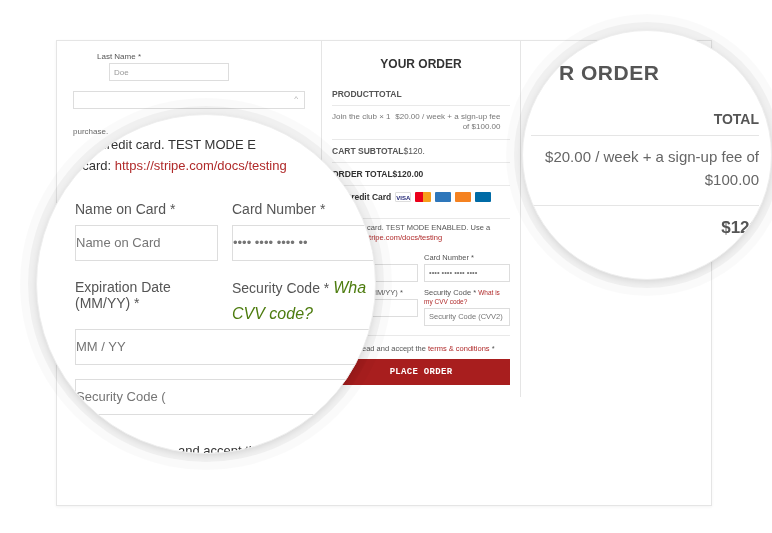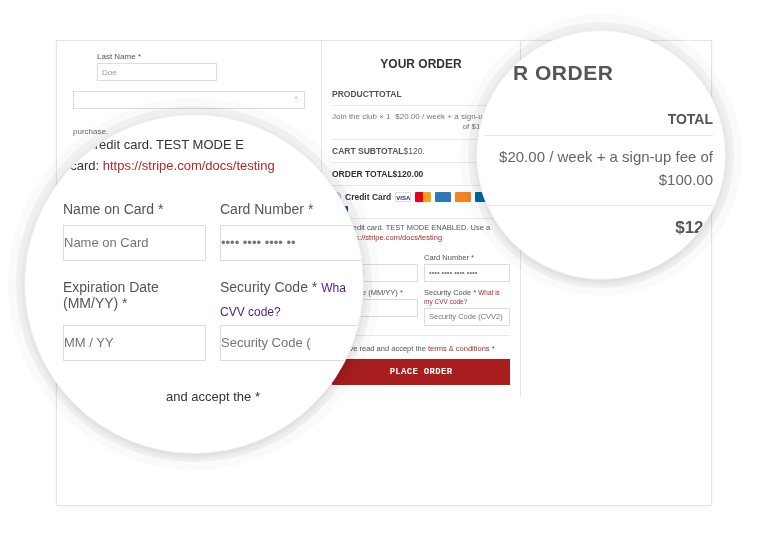--- a/index.html
+++ b/index.html
@@ -111,42 +111,42 @@
   
   .circle {
     position: absolute;
     border-radius: 50%;
     background: #fff;
     overflow: hidden;
     border: 1px solid #eee;
     box-shadow: 0 0 0 8px rgba(0,0,0,0.04), 0 0 0 16px rgba(0,0,0,0.02), 0 2px 6px rgba(0,0,0,0.1);
   }
   .circle-left {
-    top: 114px; left: 24px;
+    top: 114px; left: 36px;
     width: 340px; height: 340px;
   }
   .cl-inner {
     position: absolute; top: 20px; left: 38px; width: 300px;
     font-size: 14px; color: #555;
   }
   .cl-test-line { font-size: 13px; color: #333; line-height: 1.6; }
   .cl-test-line .red { color: #b02a2a; }
   .cl-grid { display: flex; gap: 14px; margin-top: 24px; }
   .cl-col { flex: 1; }
   .cl-lbl { font-size: 14px; color: #555; margin-bottom: 8px; display: block; }
   .cl-input {
     width: 100%; height: 36px; border: 1px solid #ddd;
     font-size: 13px; padding: 0 0; color: #aaa; background: #fff;
   }
-  .cl-hint { font-size: 12px; color: #4c1d95; }
+  .cl-hint { font-size: 16px; color: #4d7c0f; font-style: italic; }
   .cl-terms { margin-top: 28px; font-size: 13px; color: #333; text-align: center; }
 
   
   .circle-right {
-    top: 30px; left: 476px;
+    top: 30px; left: 522px;
     width: 250px; height: 250px;
   }
   .cr-inner {
     position: absolute; top: 30px; left: 0; width: 260px; padding: 0 24px 0 8px;
     text-align: right;
   }
   .cr-title {
     font-size: 21px; font-weight: 700; color: #555; letter-spacing: 0.5px;
     text-align: left; padding-left: 28px; margin-bottom: 26px;
   }
@@ -161,21 +161,21 @@
   .cr-amount { font-size: 17px; font-weight: 700; color: #555; text-align: right; }
 
   
   .bg-left {
     position: absolute; top: 0; left: 0; width: 264px; height: 100%;
     padding: 10px 16px; font-size: 9px; color: #666;
   }
   .bg-left .ln-lbl { font-size: 8px; color: #555; }
   .bg-left .ln-input {
     width: 100%; height: 18px; border: 1px solid #ddd;
-    font-size: 8px; padding: 0 4px; color: #999; margin-top: 2px; background: #fff;
+    font-size: 8px; padding: 0 4px; color: #999; margin-top: 2px; background: #fff; margin-left: 12px;
   }
   .bg-caret-box {
     margin-top: 10px; height: 18px; border: 1px solid #ddd;
     text-align: right; padding: 2px 6px; color: #aaa; font-size: 8px;
   }
 </style>
 </head>
 <body>
 
 <div class="canvas">
@@ -285,21 +285,21 @@
       </div>
       <div class="cl-col">
         <span class="cl-lbl">
           <span>Security Code *</span>
           <span class="cl-hint">Wha</span>
         </span>
         <span class="cl-hint">CVV code?</span>
       </div>
     </div>
 
-    <div class="cl-grid" style="margin-top:6px;">
+    <div class="cl-grid" style="margin-top:6px;flex-direction:column;">
       <div class="cl-col">
         <input class="cl-input" placeholder="MM / YY" style="">
       </div>
       <div class="cl-col">
         <input class="cl-input" placeholder="Security Code (" style="">
       </div>
     </div>
 
     <div class="cl-terms">and accept the *</div>
   </div>

